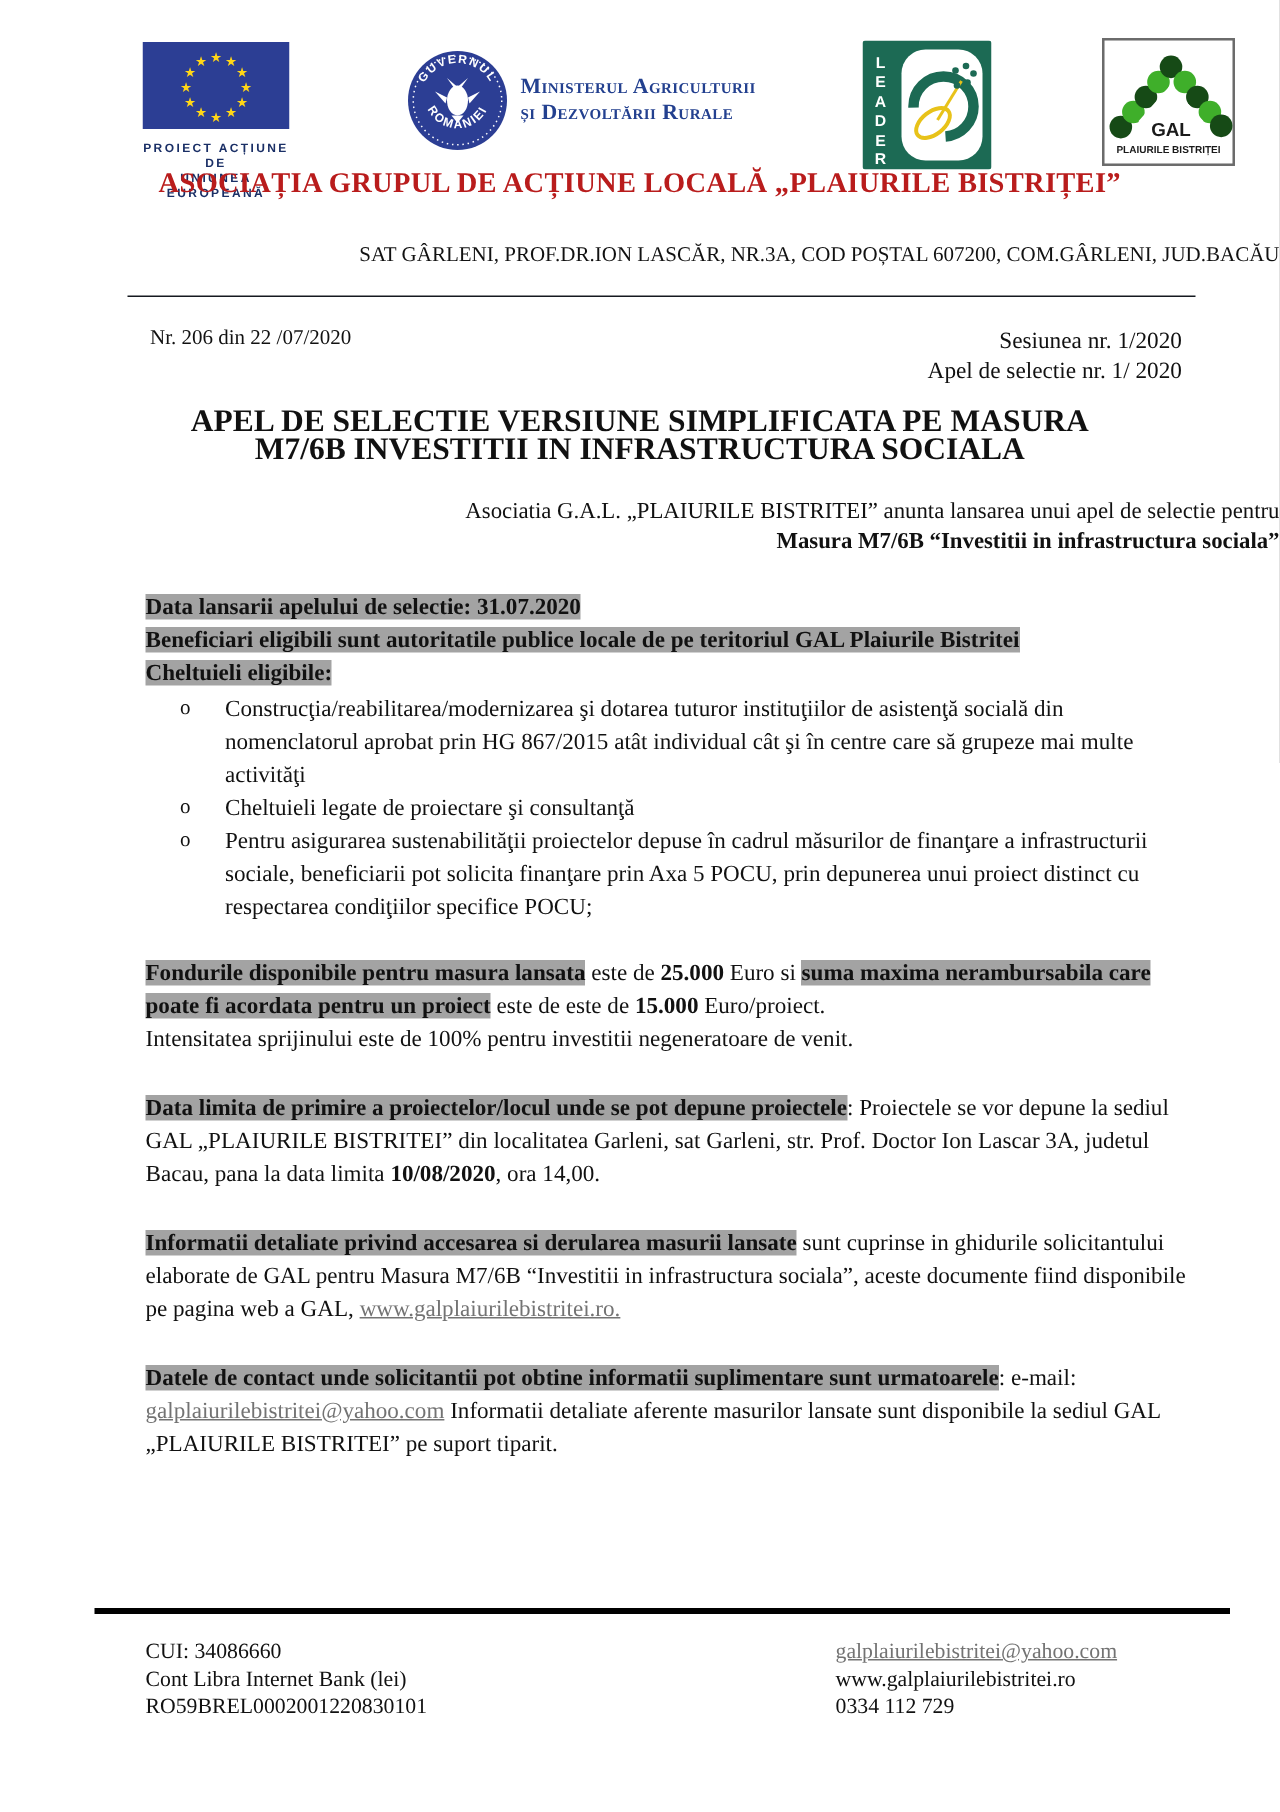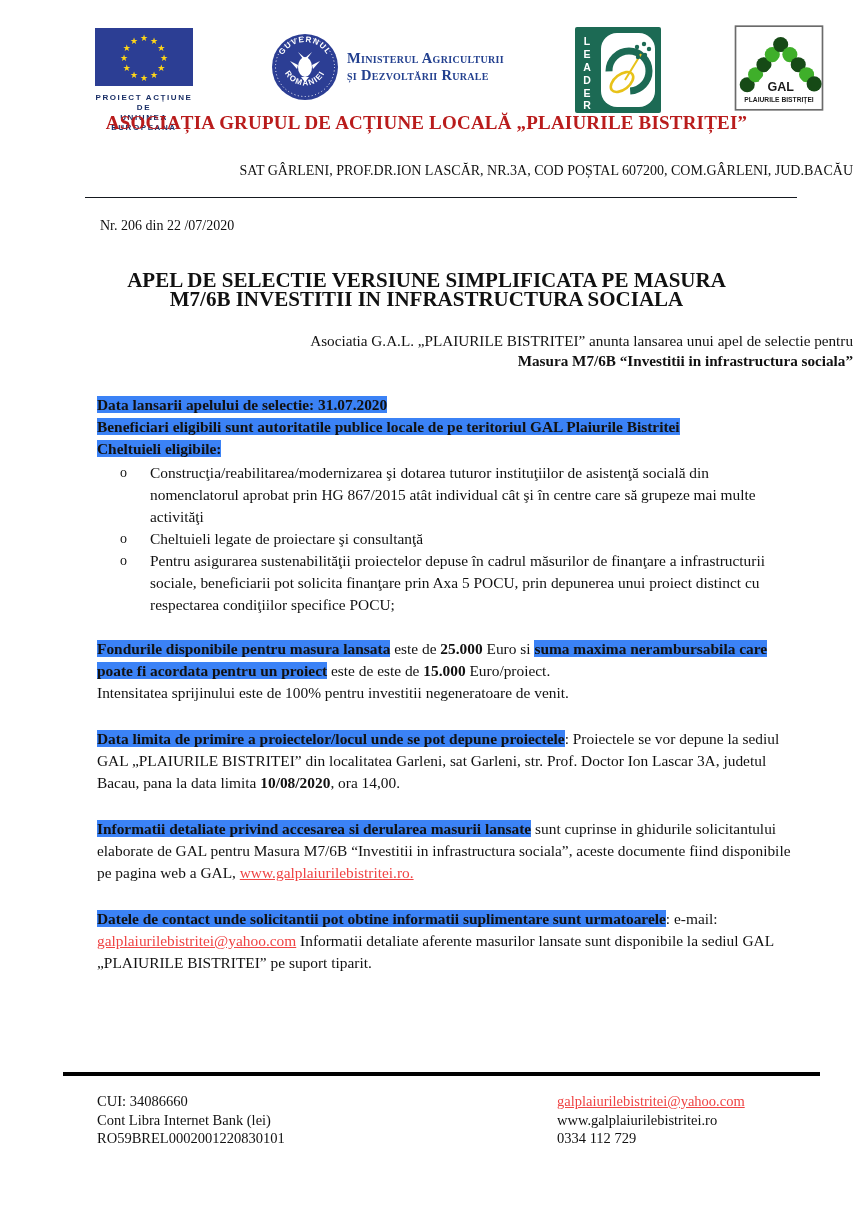--- a/index.html
+++ b/index.html
@@ -33,30 +33,30 @@
 
   .main-title { position:absolute; top:271px; left:0; right:0; text-align:center;
     font-weight:bold; font-size:21px; line-height:19px; }
   .intro { position:absolute; top:331px; left:0; right:0; text-align:right;
     font-size:15.2px; line-height:20px; }
   .intro .bold { font-weight:bold; }
 
   
   .body-content { position:absolute; top:394px; left:97px; width:697px;
     font-size:15.4px; line-height:22px; }
-  .hl { background:#3b82f6; font-weight:bold; }
+  .hl { background:#a3a3a3; font-weight:bold; }
   .hl-line { margin:0; }
   .bullets { margin-top:2px; }
   .bullet-row { display:flex; }
   .bullet-marker { width:53px; text-align:center; flex:0 0 53px; font-size:14px; }
   .bullet-text { flex:1; }
   .para { margin-top:24px; }
   .para.first-gap { margin-top:22px; }
   b { font-weight:bold; }
-  a.doclink { color:#ef4444; text-decoration:underline; cursor:pointer; }
+  a.doclink { color:#737373; text-decoration:underline; cursor:pointer; }
 
   
   .footer-rule { position:absolute; top:1072px; left:63px; width:757px; height:4px; background:#000; }
   .footer { position:absolute; top:1092px; left:97px; width:693px; display:flex; font-size:14.5px; line-height:18.5px; }
   .footer-right { margin-left:auto; width:233px; }
 </style>
 </head>
 <body>
 
 <div class="page">
@@ -157,20 +157,24 @@
       <text x="57" y="79" text-anchor="middle" font-family="Liberation Sans, sans-serif" font-size="15" font-weight="bold" fill="#1a1a1a">GAL</text>
       <text x="55" y="93" text-anchor="middle" font-family="Liberation Sans, sans-serif" font-size="8" font-weight="bold" fill="#1a1a1a">PLAIURILE BISTRIȚEI</text>
     </svg>
   </div>
 
   <div class="org-title">ASOCIAȚIA GRUPUL DE ACȚIUNE LOCALĂ „PLAIURILE BISTRIȚEI”</div>
   <div class="address">SAT GÂRLENI, PROF.DR.ION LASCĂR, NR.3A, COD POȘTAL 607200, COM.GÂRLENI, JUD.BACĂU</div>
   <div class="top-divider"></div>
 
   <div class="meta-left">Nr. 206  din 22 /07/2020</div>
+  <div class="meta-right">
+    <div>Sesiunea nr. 1/2020</div>
+    <div>Apel de selectie nr. 1/ 2020</div>
+  </div>
 
   <div class="main-title">
     <div>APEL DE SELECTIE VERSIUNE SIMPLIFICATA PE MASURA</div>
     <div>M7/6B INVESTITII IN INFRASTRUCTURA SOCIALA</div>
   </div>
 
   <div class="intro">
     <div>Asociatia G.A.L. „PLAIURILE BISTRITEI” anunta lansarea unui apel de selectie pentru</div>
     <div class="bold">Masura M7/6B “Investitii in infrastructura sociala”</div>
   </div>

